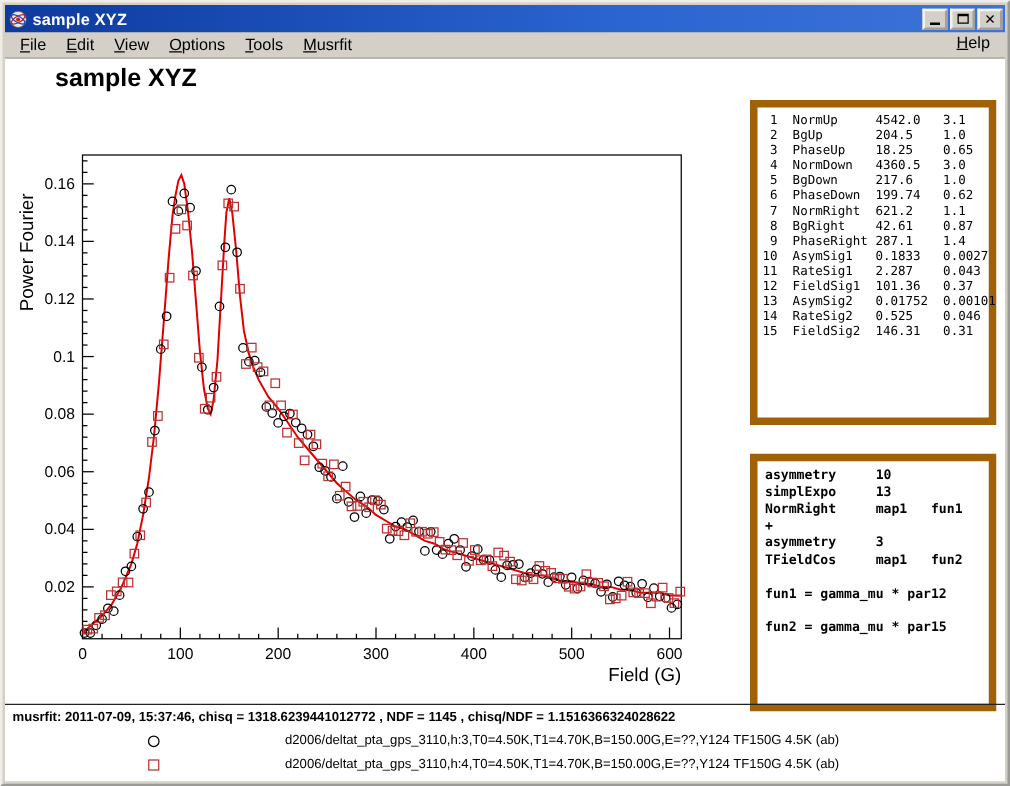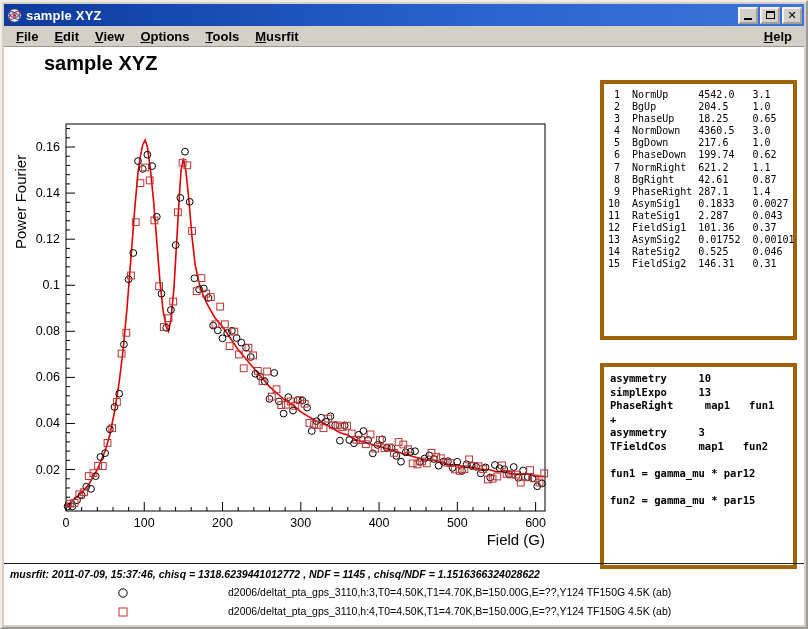--- a/index.html
+++ b/index.html
@@ -21,42 +21,42 @@
   .win-btn{
     width:20px;height:17px;margin-left:2px;background:#d4d0c8;
     border:2px outset #f5f3ef;display:flex;align-items:center;justify-content:center;
     cursor:default;
   }
   .glyph-min{width:8px;height:2px;background:#000;margin-top:8px;}
   .glyph-max{width:9px;height:8px;border:1px solid #000;border-top:2px solid #000;}
   .glyph-close{font:bold 11px/1 "DejaVu Sans",sans-serif;color:#000;}
   .menubar{
     flex:0 0 21px;height:21px;background:#d4d0c8;
-    display:flex;align-items:center;padding:0 4px;
-    font-size:13px;color:#000;border-bottom:1px solid #9a968f;font-weight:bold;
+    display:flex;padding:0 4px;
+    font-size:13px;color:#000;border-bottom:1px solid #9a968f;
   }
   .menu-left{display:flex;}
   .menu-spacer{flex:1;}
   .menu-item{padding:2px 8px;white-space:nowrap;}
   .canvas{flex:1;background:#fff;position:relative;overflow:hidden;}
   .pad-title{
     position:absolute;left:40px;top:5px;
     font-weight:bold;font-size:20px;color:#000;
   }
   #plot-svg{position:absolute;left:0;top:0;}
   .tick-label{font:12.5px "Liberation Sans",sans-serif;fill:#000;}
   .axis-title{font:15px "Liberation Sans",sans-serif;fill:#000;}
   .pave{
-    position:absolute;background:#fff;border:4px solid #a16207;color:#000;
+    position:absolute;background:#fff;border:6px solid #a16207;color:#000;
     font-family:"DejaVu Sans Mono","Liberation Mono",monospace;white-space:pre;
   }
   .param-box{left:596px;top:33px;width:197px;height:260px;font-size:10px;line-height:12.1px;padding:5px 4px;}
   .theory-box{left:596px;top:316px;width:197px;height:206px;font-size:10.5px;font-weight:bold;line-height:13.6px;padding:5px 6px;}
   .sep{position:absolute;left:0;top:516px;width:800px;border-top:1px solid #222;}
-  .stats{position:absolute;left:6px;top:521px;font-weight:bold;font-size:10.5px;color:#000;white-space:nowrap;font-style:italic;}
+  .stats{position:absolute;left:6px;top:521px;font-weight:bold;font-size:10.5px;color:#000;white-space:nowrap;}
   .legend-row{position:absolute;left:112px;display:flex;align-items:flex-start;height:16px;}
   .legend-row-1{top:539px;}
   .legend-row-2{top:558px;}
   .legend-text{margin-left:98px;font-size:10.5px;color:#000;white-space:nowrap;}
 </style>
 </head>
 <body>
 
 <div class="window">
 
@@ -402,21 +402,21 @@
           <rect x="513.3" y="432.2" width="6.8" height="6.8"></rect>
           <rect x="518.0" y="426.9" width="6.8" height="6.8"></rect>
           <rect x="522.7" y="419.7" width="6.8" height="6.8"></rect>
           <rect x="527.4" y="428.0" width="6.8" height="6.8"></rect>
           <rect x="532.1" y="432.1" width="6.8" height="6.8"></rect>
           <rect x="536.8" y="422.9" width="6.8" height="6.8"></rect>
         </g>
       </svg>
 
     <div class="pave param-box" id="param-box"><div> 1  NormUp     4542.0   3.1</div><div> 2  BgUp       204.5    1.0</div><div> 3  PhaseUp    18.25    0.65</div><div> 4  NormDown   4360.5   3.0</div><div> 5  BgDown     217.6    1.0</div><div> 6  PhaseDown  199.74   0.62</div><div> 7  NormRight  621.2    1.1</div><div> 8  BgRight    42.61    0.87</div><div> 9  PhaseRight 287.1    1.4</div><div>10  AsymSig1   0.1833   0.0027</div><div>11  RateSig1   2.287    0.043</div><div>12  FieldSig1  101.36   0.37</div><div>13  AsymSig2   0.01752  0.00101</div><div>14  RateSig2   0.525    0.046</div><div>15  FieldSig2  146.31   0.31</div></div>
-    <div class="pave theory-box" id="theory-box"><div>asymmetry     10</div><div>simplExpo     13</div><div>PhaseRight     map1   fun1</div><div>+</div><div>asymmetry     3</div><div>TFieldCos     map1   fun2</div><div>&nbsp;</div><div>fun1 = gamma_mu * par12</div><div>&nbsp;</div><div>fun2 = gamma_mu * par15</div></div>
+    <div class="pave theory-box" id="theory-box"><div>asymmetry     10</div><div>simplExpo     13</div><div>NormRight     map1   fun1</div><div>+</div><div>asymmetry     3</div><div>TFieldCos     map1   fun2</div><div>&nbsp;</div><div>fun1 = gamma_mu * par12</div><div>&nbsp;</div><div>fun2 = gamma_mu * par15</div></div>
 
     <div class="sep"></div>
     <div class="stats">musrfit: 2011-07-09, 15:37:46, chisq = 1318.6239441012772 , NDF = 1145 , chisq/NDF = 1.1516366324028622</div>
 
     <div class="legend-row legend-row-1">
       <svg class="legend-marker" width="14" height="14">
         <circle cx="7" cy="7" r="4.2" fill="none" stroke-width="1" stroke="#000000"></circle>
       </svg>
       <span class="legend-text">d2006/deltat_pta_gps_3110,h:3,T0=4.50K,T1=4.70K,B=150.00G,E=??,Y124 TF150G 4.5K (ab)</span>
     </div>

